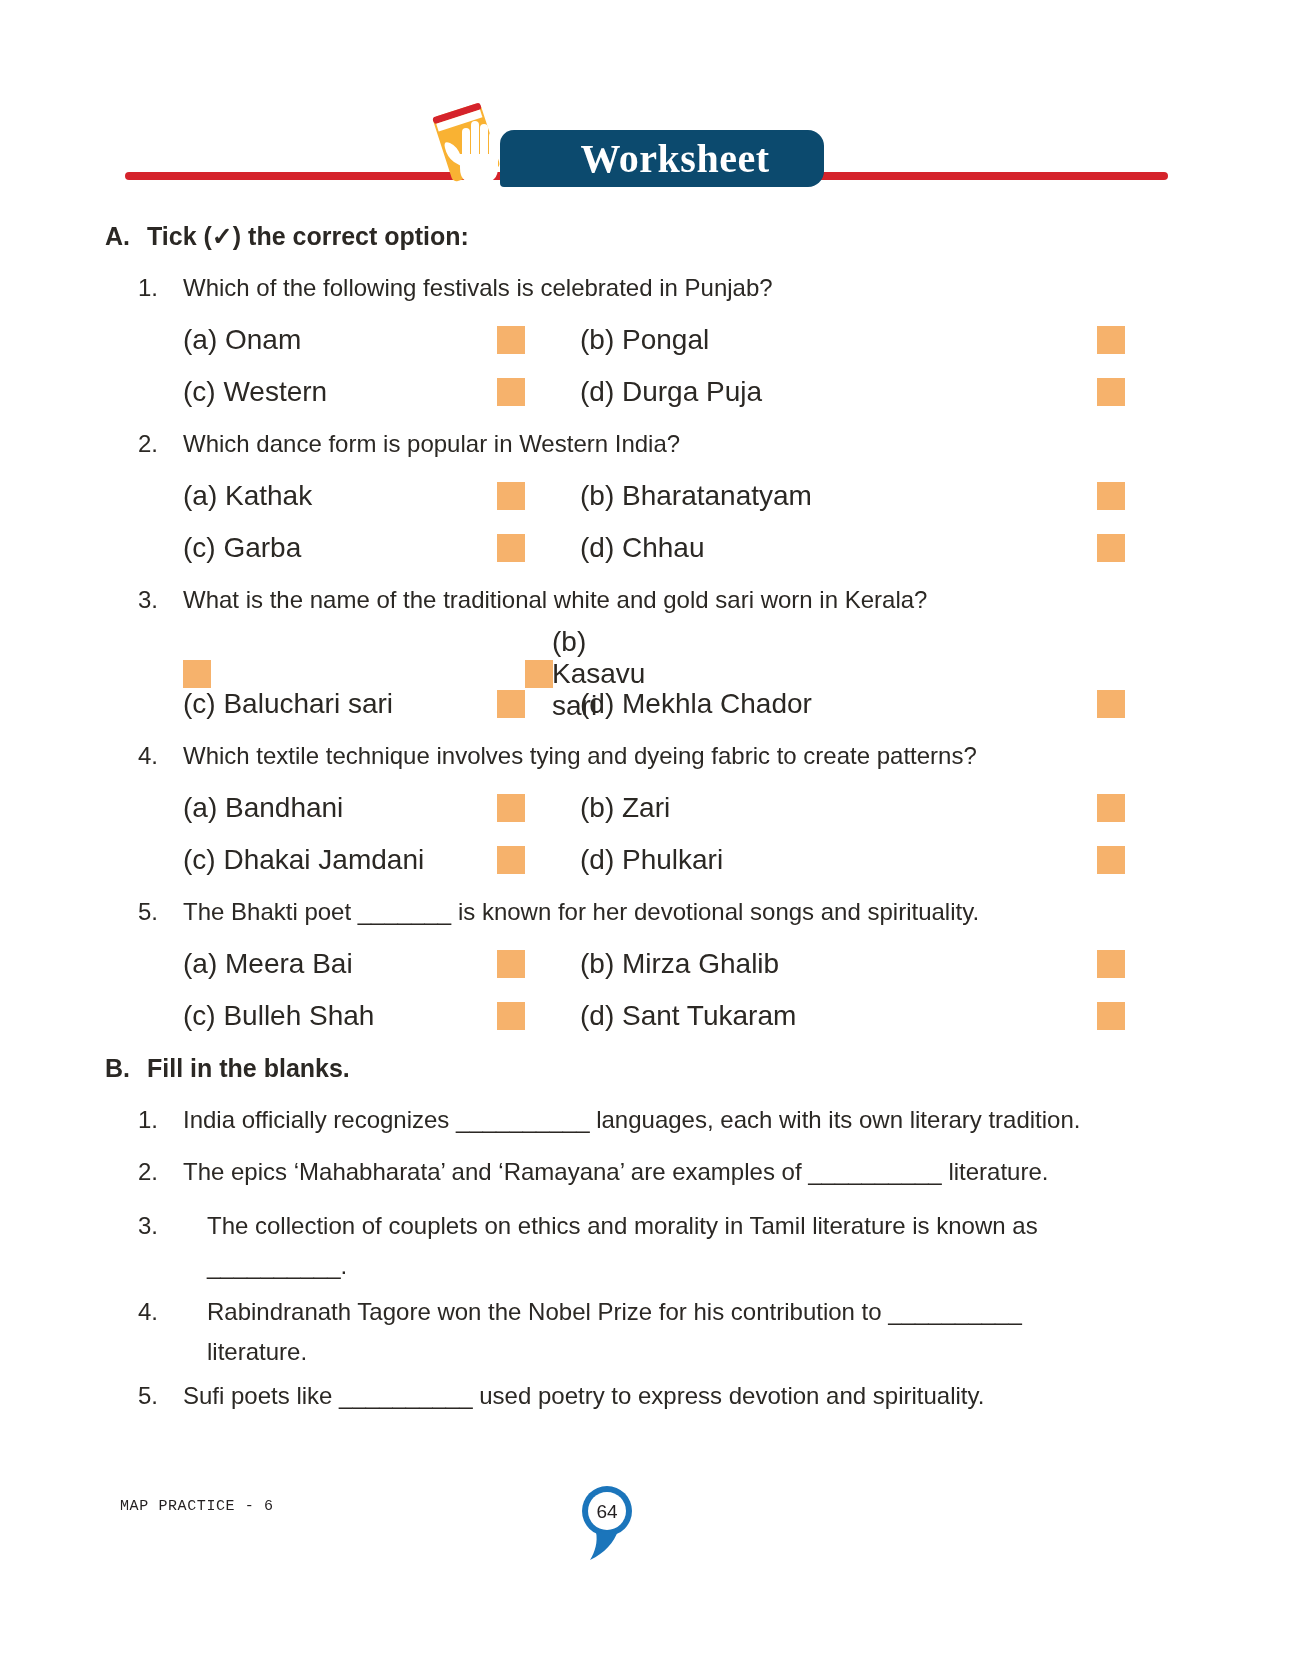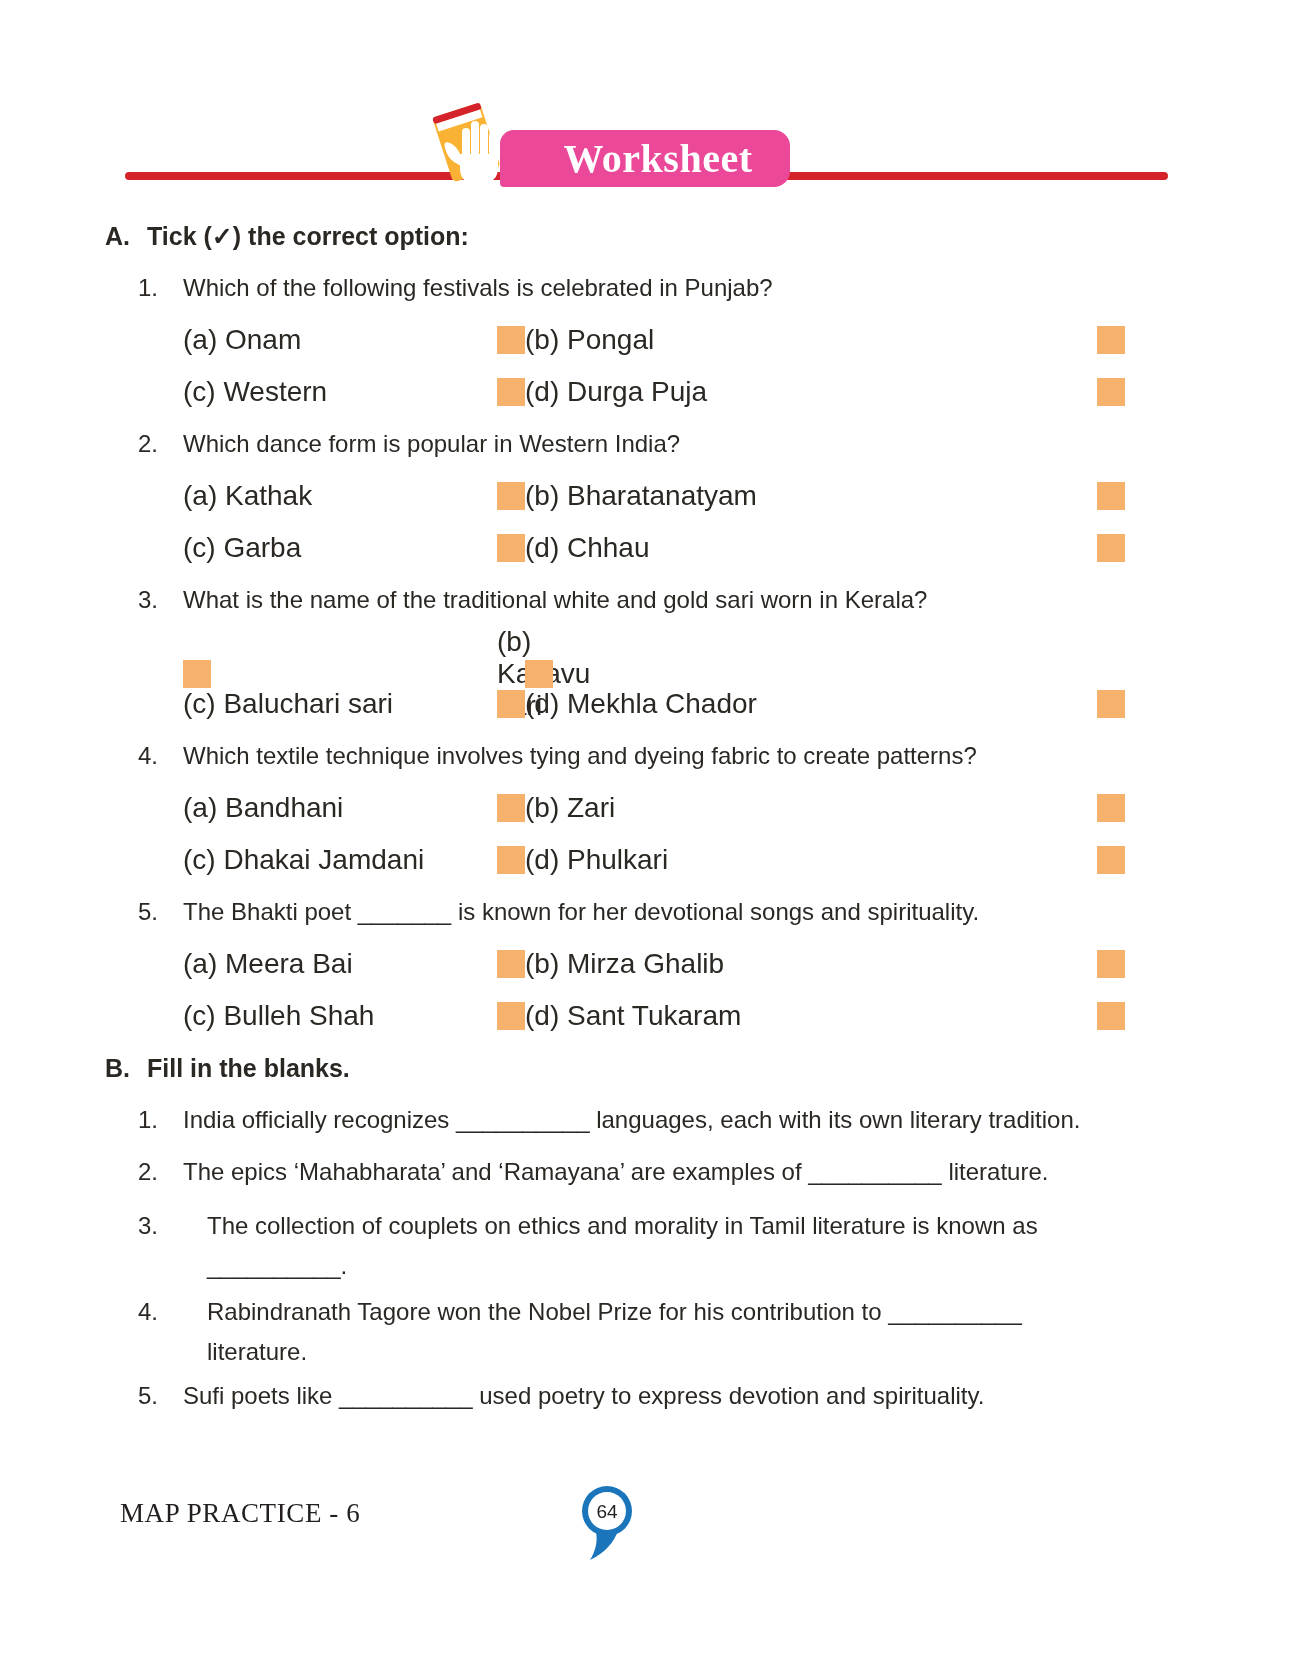--- a/index.html
+++ b/index.html
@@ -14,22 +14,22 @@
 
   
   .header { position: absolute; top: 0; left: 0; width: 1296px; height: 210px; }
   .red-line {
     position: absolute; left: 125px; top: 172px;
     width: 1043px; height: 8px;
     background: #d5232b; border-radius: 4px;
   }
   .banner {
     position: absolute; left: 500px; top: 130px;
-    width: 290px; height: 57px;
-    background: #ec4899;
+    width: 324px; height: 57px;
+    background: #0c4a6e;
     border-radius: 14px 16px 16px 4px;
     display: flex; align-items: center; justify-content: center;
   }
   .banner-title {
     color: #ffffff;
     font-family: "Liberation Serif", serif;
     font-weight: bold;
     font-size: 40px;
     letter-spacing: 0.5px;
     padding-left: 26px;
@@ -44,42 +44,42 @@
 
   .q-line { height: 52px; display: flex; align-items: center; font-size: 24px; }
   .q-num { margin-left: 33px; width: 45px; flex: 0 0 45px; }
   .q-text { white-space: nowrap; }
 
   .opt-row {
     height: 52px; margin-left: 78px; width: 942px;
     display: grid; grid-template-columns: 314px 28px 572px 28px;
     align-items: center; font-size: 28px;
   }
-  .opt-cell-b { }
+  .opt-cell-b { padding-left: 55px; }
   .checkbox {
     width: 28px; height: 28px;
     background: #f6b26c;
     display: inline-block;
   }
 
   
   .fill-item { display: flex; font-size: 24px; }
   .fill-item .q-num { flex: 0 0 45px; }
   .fill-single { height: 52px; align-items: center; }
   .fill-single .fill-text { white-space: nowrap; }
   .fill-multi { height: 86px; align-items: flex-start; padding-top: 8px; }
   .fill-multi .q-num { line-height: 40px; }
   .fill-lines { display: block; margin-left: 24px; }
   .fill-line { display: block; line-height: 40px; white-space: nowrap; }
 
   
   .footer-left {
     position: absolute; left: 120px; top: 1498px;
-    font-family: Liberation Serif, serif;
-    font-size: 27px; letter-spacing: 0.6px; color: #231f20;
+    font-family: Liberation Mono, monospace;
+    font-size: 15px; letter-spacing: 0.6px; color: #231f20;
   }
   .page-badge { position: absolute; left: 578px; top: 1484px; width: 58px; height: 78px; }
   .page-badge text {
     font-family: "Liberation Sans", sans-serif;
     font-size: 19px; fill: #231f20;
   }
 </style>
 </head>
 <body>
 

